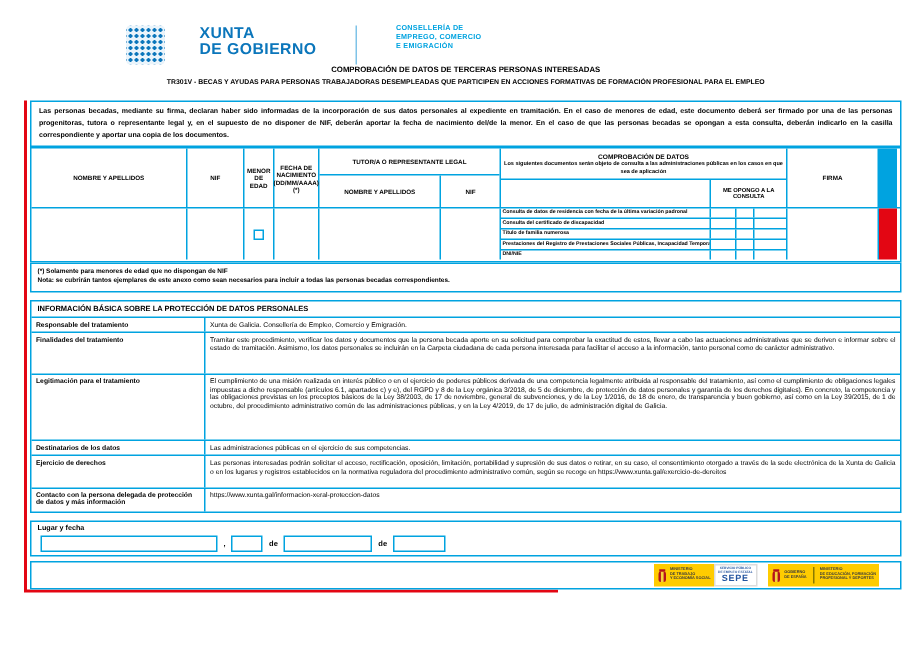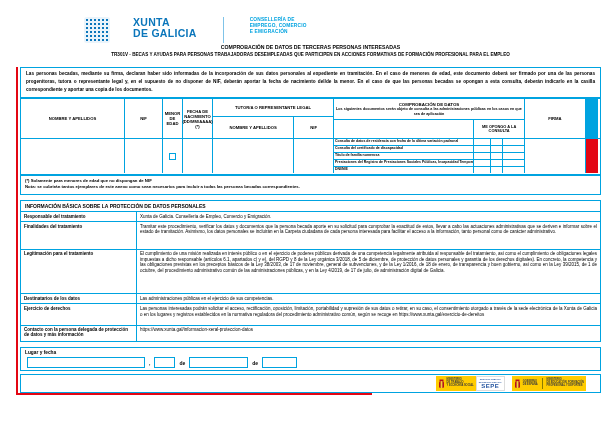--- a/index.html
+++ b/index.html
@@ -103,21 +103,21 @@
 
 <div class="page">
 
   <div class="red-vline"></div>
   <div class="red-hline"></div>
 
   <div class="brand">
     <div class="crest"></div>
     <div class="brand-text">
       <div>XUNTA</div>
-      <div>DE GALICIA</div>
+      <div>DE GOBIERNO</div>
     </div>
     <div class="brand-sep"></div>
     <div class="dept">CONSELLERÍA DE
 EMPREGO, COMERCIO
 E EMIGRACIÓN</div>
   </div>
   <div class="title1">COMPROBACIÓN DE DATOS DE TERCERAS PERSONAS INTERESADAS</div>
   <div class="title2">TR301V - BECAS Y AYUDAS PARA PERSONAS TRABAJADORAS DESEMPLEADAS QUE PARTICIPEN EN ACCIONES FORMATIVAS DE FORMACIÓN PROFESIONAL PARA EL EMPLEO</div>
 
   <div class="bluebox intro">Las personas becadas, mediante su firma, declaran haber sido informadas de la incorporación de sus datos personales al expediente en tramitación. En el caso de menores de edad, este documento deberá ser firmado por una de las personas progenitoras, tutora o representante legal y, en el supuesto de no disponer de NIF, deberán aportar la fecha de nacimiento del/de la menor. En el caso de que las personas becadas se opongan a esta consulta, deberán indicarlo en la casilla correspondiente y aportar una copia de los documentos.</div>

